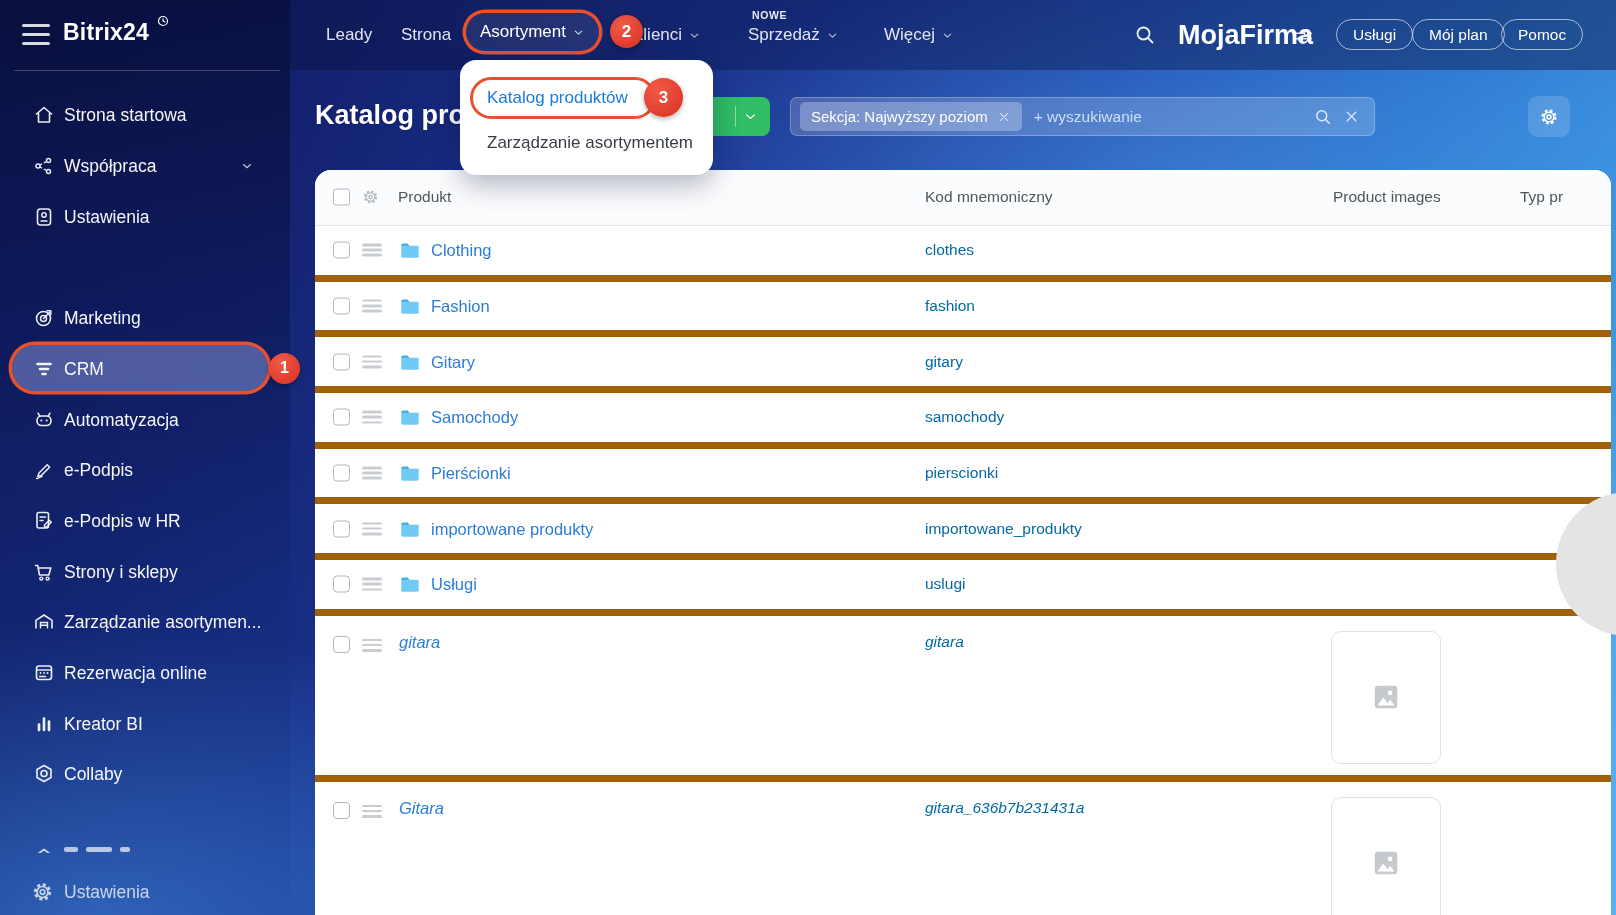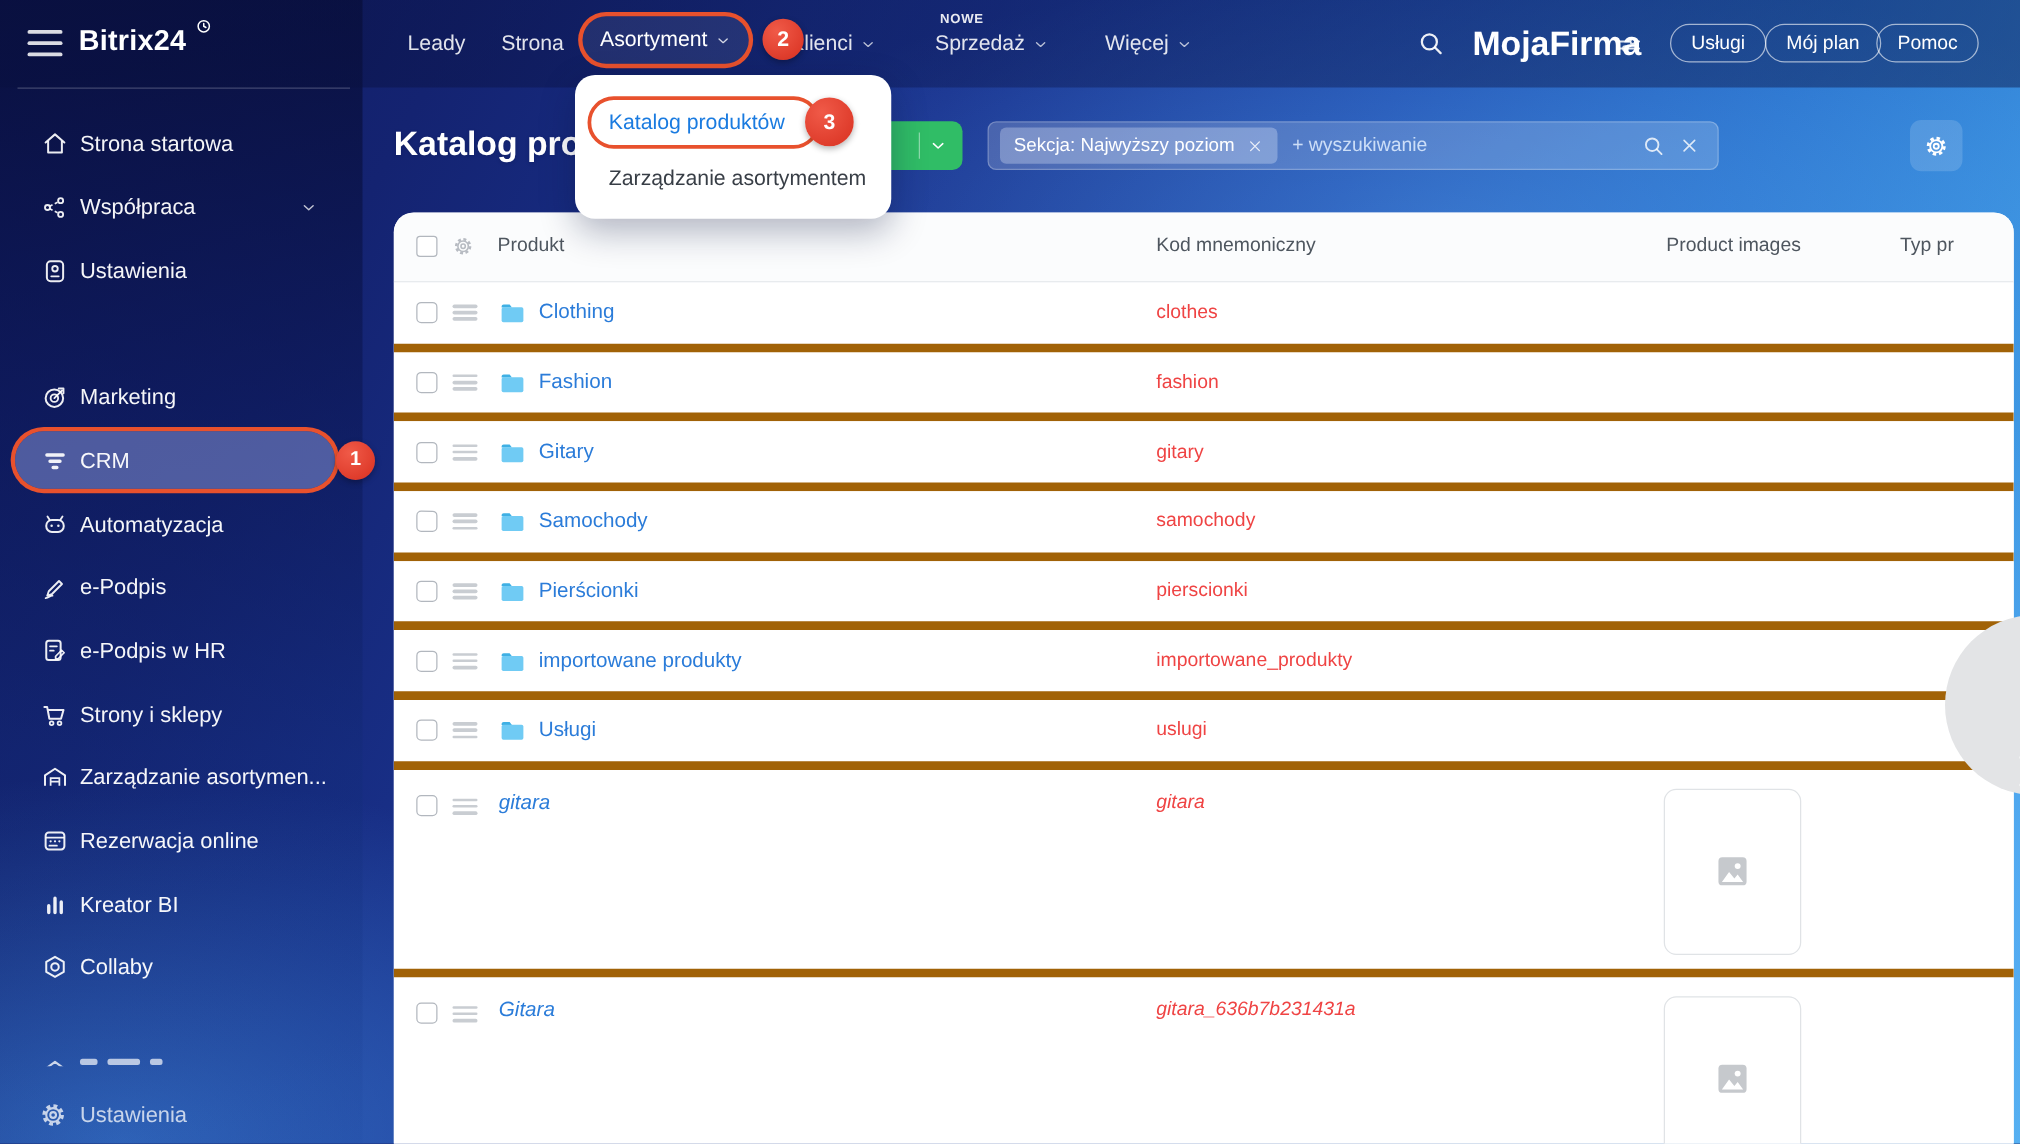--- a/index.html
+++ b/index.html
@@ -81,21 +81,21 @@
   .row > *{position:absolute;}
   .row:not(.tall) > *{top:50%;transform:translateY(-50%);}
   .row.tall .rname,.row.tall .rcode{top:17px;font-style:italic;}
   .row.tall .cb{top:20px;}
   .row.tall .drag{top:23px;}
   .row.tall .imgbox{top:15px;}
   .drag{width:20px;height:13px;display:flex;flex-direction:column;justify-content:space-between;cursor:grab;}
   .drag i{display:block;height:2.6px;background:#c9cdd2;border-radius:2px;}
   .folder{line-height:0;}
   .rname{font-size:16.5px;color:#2b7cd9;white-space:nowrap;cursor:pointer;}
-  .rcode{font-size:15.5px;color:#ef4444;white-space:nowrap;}
+  .rcode{font-size:15.5px;color:#0369a1;white-space:nowrap;}
   .imgbox{left:1016px;width:110px;height:133px;border:1px solid #e0e3e6;border-radius:10px;background:#fff;
     display:flex;align-items:center;justify-content:center;}
   .scroll-circle{position:absolute;left:1556px;top:492px;width:144px;height:144px;border-radius:50%;
     background:#e3e4e6;z-index:12;cursor:pointer;}
   .scroll-circle .ic{position:absolute;left:24px;top:53px;color:#fff;}
 
   
   #dropdown{position:absolute;left:460px;top:60px;width:253px;height:115px;z-index:40;background:#fff;
     border-radius:16px;box-shadow:0 10px 28px rgba(10,20,60,.30);}
   .dd-ring{position:absolute;left:10px;top:17px;width:186px;height:42px;border:3.5px solid #e8512d;border-radius:22px;}

